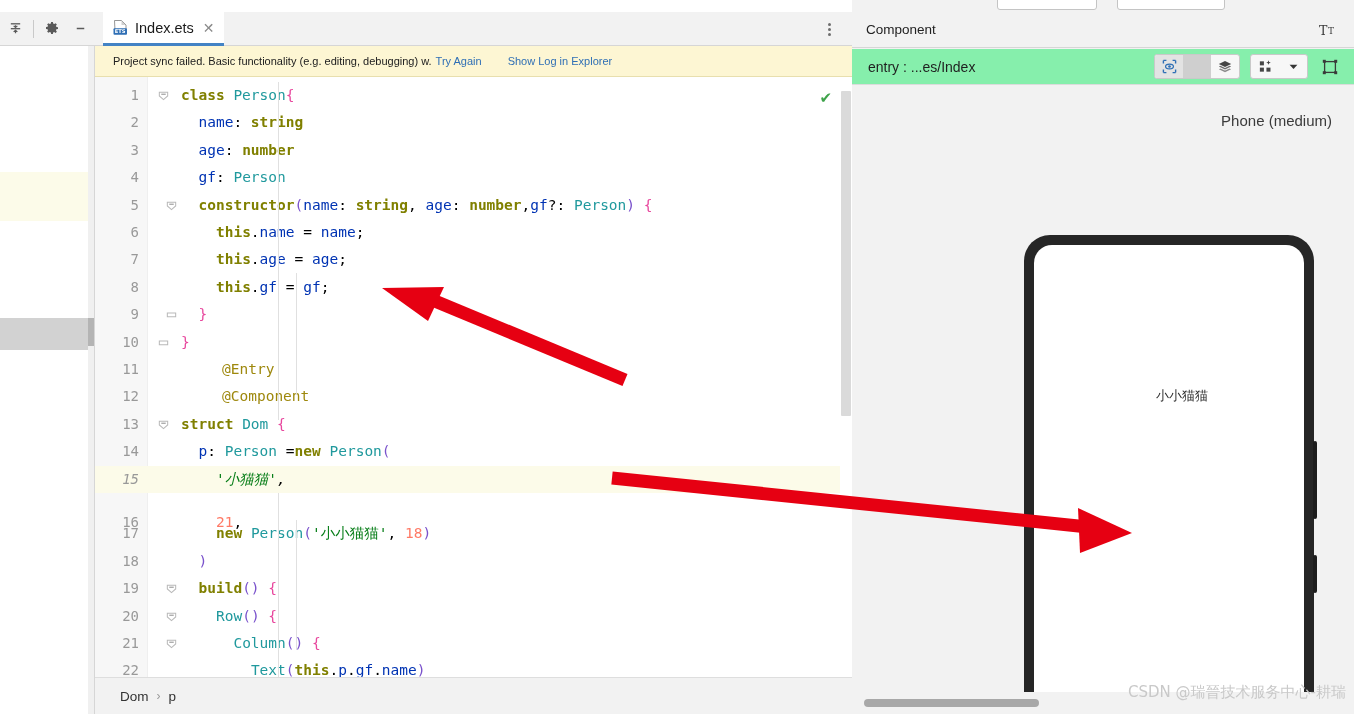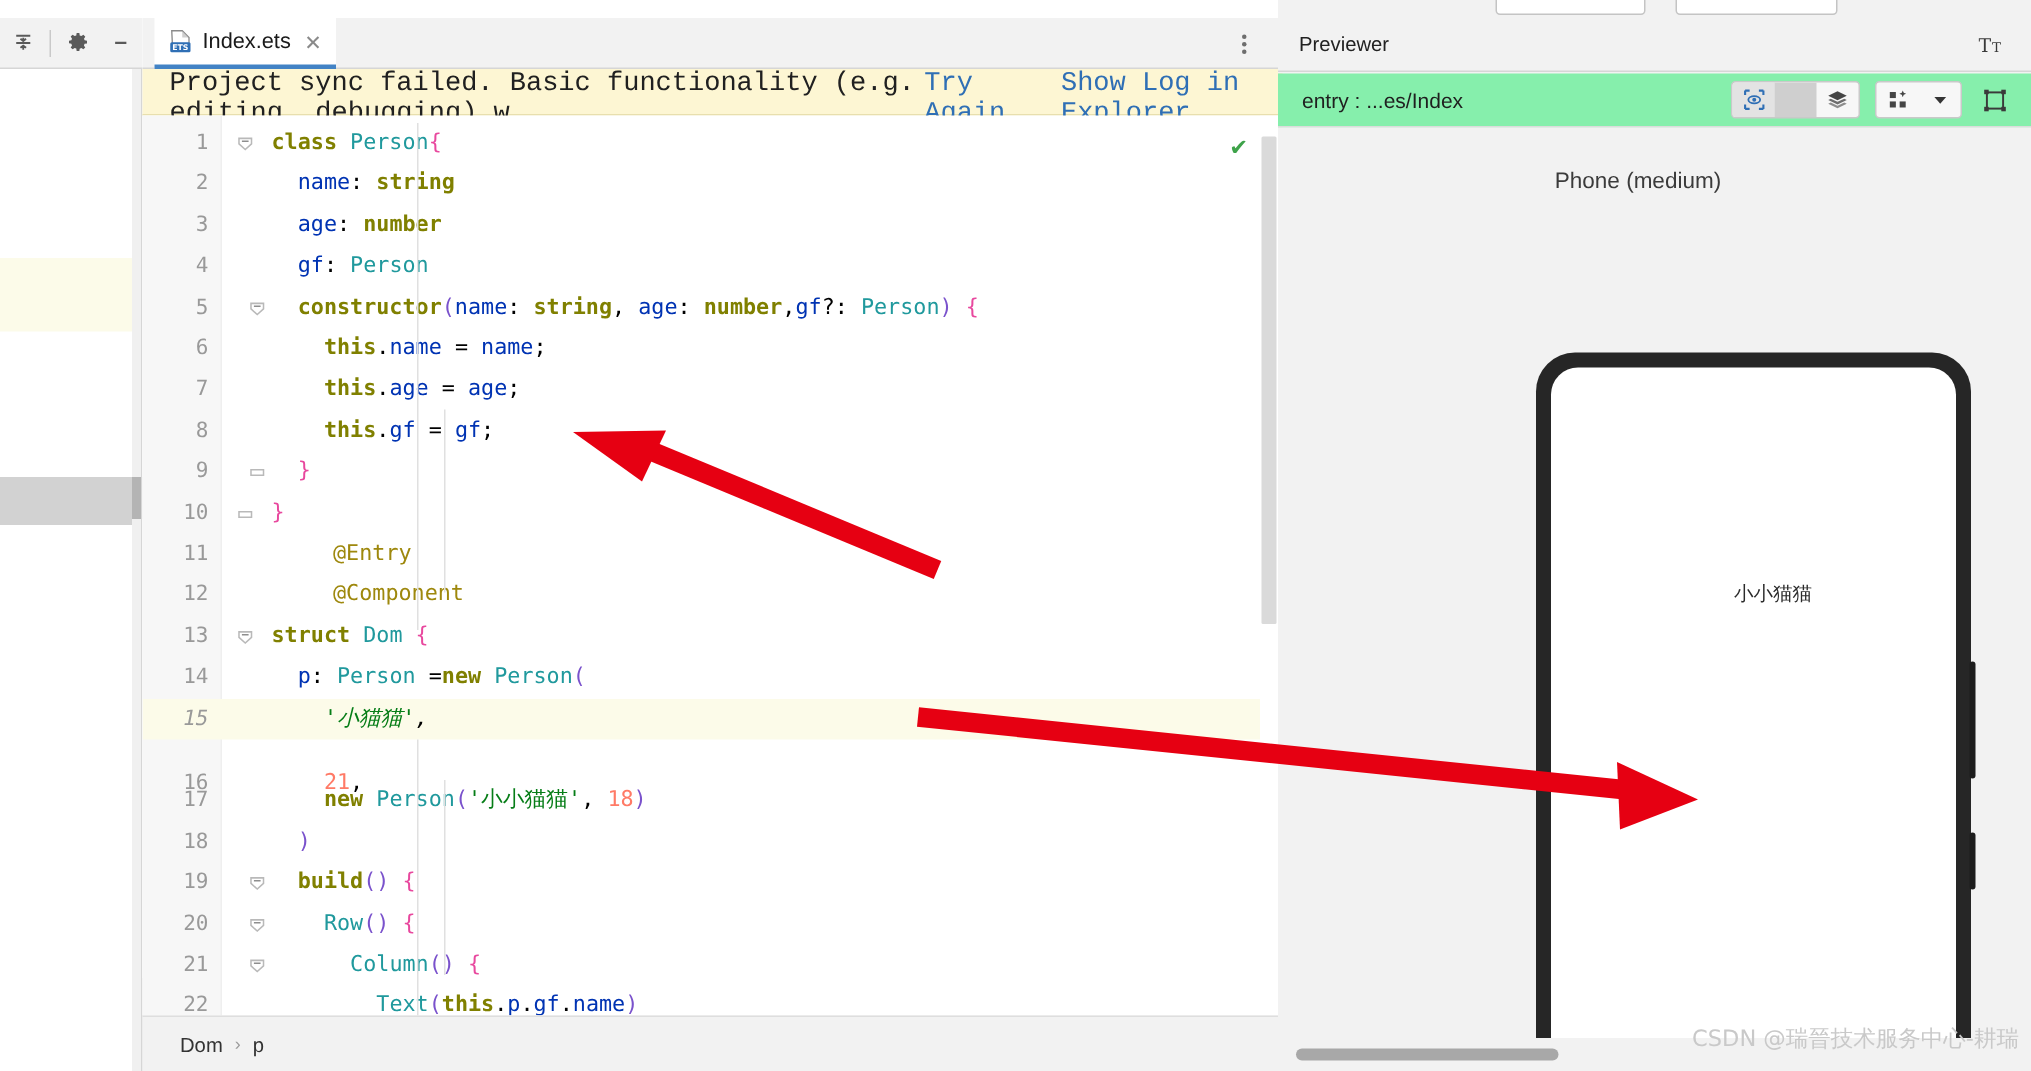--- a/index.html
+++ b/index.html
@@ -50,22 +50,22 @@
   .tab-overflow {
     position: absolute; right: 14px; top: 8px; width: 18px; height: 18px;
     display: flex; flex-direction: column; align-items: center; justify-content: center; gap: 2px; cursor: pointer;
   }
   .tab-overflow i { display:block; width: 3px; height: 3px; background: #6e6e6e; border-radius: 50%; }
 
   
   .banner {
     position: absolute; left: 0; top: 46px; width: 757px; height: 31px;
     background: #fdf6d3; border-bottom: 1px solid #e8dfae;
-    display: flex; padding-left: 18px; gap: 0px;
-    font-size: 18px; color: #202020; font-family: Liberation Mono, monospace;
+    display: flex; align-items: center; padding-left: 18px; gap: 0px;
+    font-size: 11px; color: #202020;
   }
   .banner-link { color: #2f6fb5; cursor: pointer; }
   .banner-link.first { margin-left: 4px; }
   .banner-link.second { margin-left: 26px; }
 
   
   .codearea {
     position: absolute; left: 0; top: 77px; width: 757px; height: 600px;
     background: #ffffff; overflow: hidden;
   }
@@ -141,21 +141,21 @@
   .prev-toolbar .ptb-right { margin-left: auto; display: flex; align-items: center; gap: 10px; }
   .seg { display: flex; border: 1px solid #c9c9c9; border-radius: 3px; overflow: hidden; background: #f7f7f7; }
   .seg > div { width: 28px; height: 23px; display: flex; align-items: center; justify-content: center; cursor: pointer; }
   .seg > div.active { background: #e3e3e3; }
   .seg-div { width: 1px; background: #cfcfcf; }
   .icon-btn { width: 24px; height: 23px; display: flex; align-items: center; justify-content: center; cursor: pointer; }
   .prev-accent { position: absolute; left: 0; top: 49px; width: 3px; height: 36px; background: #f3e9b6; }
 
   .prev-stage { position: absolute; left: 0; top: 85px; width: 502px; height: 607px; background: #f2f2f2; overflow: hidden; }
   .device-name {
-    position: absolute; left: 0; top: 27px; width: 480px; text-align: center;
+    position: absolute; left: 0; top: 27px; width: 480px; text-align: right;
     font-size: 15px; color: #3b3b3b;
   }
   .device-tools {
     position: absolute; left: 245px; top: 163px;
     display: flex; background: #ffffff; border-radius: 1px;
     box-shadow: 0 0 0 0 rgba(0,0,0,0);
   }
   .device-tools > div {
     width: 52px; height: 39px; display: flex; align-items: center; justify-content: center; cursor: pointer;
     border-right: 1px solid #f0f0f0;
@@ -344,21 +344,21 @@
 
   <div class="prev-col-edge"></div>
   <div class="prev-col">
 
     <div class="prev-topstrip">
       <div class="ts-pill" style="left:145px; width:100px;"></div>
       <div class="ts-pill" style="left:265px; width:108px;"></div>
     </div>
 
     <div class="prev-title">
-      <span>Previewer</span>
+      <span>Component</span>
       <span class="prev-title-right">
         <span class="icon-btn">
           <svg width="18" height="16" viewBox="0 0 20 16">
             <text x="0" y="13" font-family="DejaVu Serif, serif" font-size="14" fill="#3a3a3a">T</text>
             <text x="10" y="13" font-family="DejaVu Serif, serif" font-size="10" fill="#3a3a3a">T</text>
           </svg>
         </span>
       </span>
     </div>
 

